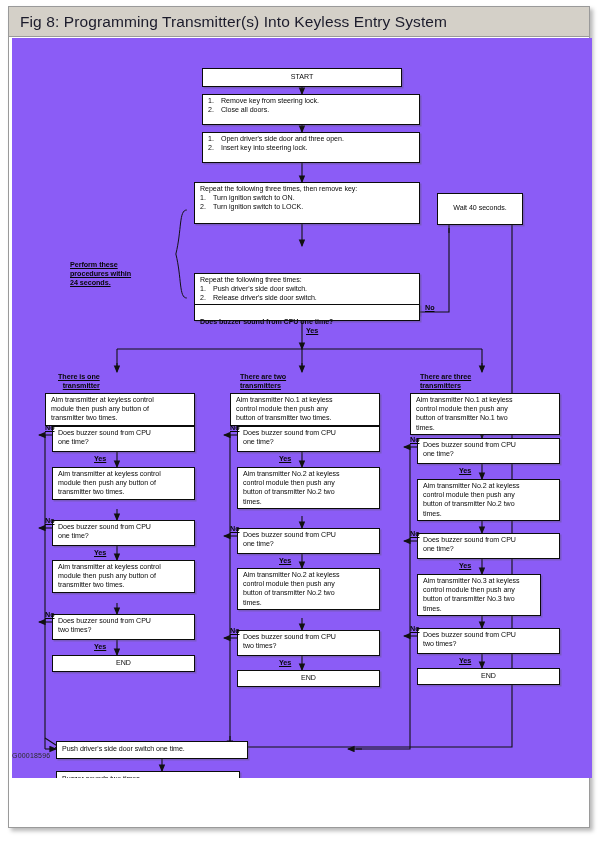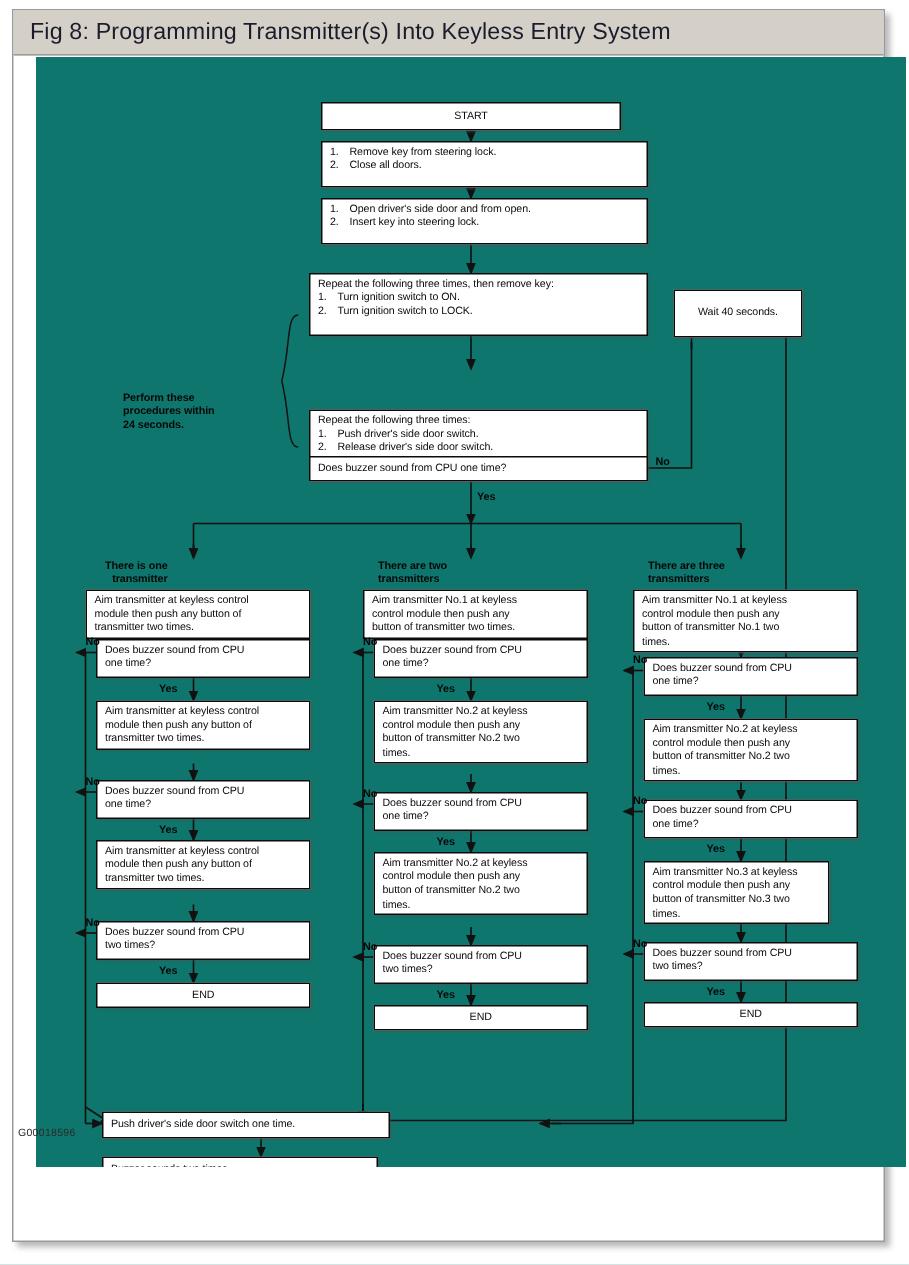--- a/index.html
+++ b/index.html
@@ -27,23 +27,23 @@
     border-bottom:1px solid #9a9a9a;
     box-sizing:border-box;
     display:flex;align-items:center;
   }
   #titlebar .t{
     font-size:15.5px;color:#1b1b2b;padding-left:11px;letter-spacing:.1px;
   }
 
   
   #canvas{
-    position:absolute;left:24px;top:38px;
+    position:absolute;left:12px;top:38px;
     width:580px;height:740px;
-    background:#0f766e;
+    background:#8b5cf6;
     overflow:hidden;
   }
   #canvas svg{position:absolute;left:0;top:0;}
 
   .bx{
     position:absolute;
     border:1px solid #0b0b0b;
     background:#fff;
     box-sizing:border-box;
     font-size:7.1px;
@@ -56,20 +56,21 @@
   .bx.center{display:flex;align-items:center;justify-content:center;padding:0;}
   .bx .ln{white-space:nowrap;}
   .bx .num{display:flex;}
   .bx .num b{font-weight:normal;width:13px;flex:none;}
 
   .lbl{
     position:absolute;
     font-size:7.2px;font-weight:bold;color:#060606;
     line-height:9px;letter-spacing:-.05px;
     white-space:nowrap;
+    text-decoration:underline;
   }
   .brace{
     position:absolute;font-size:30px;color:#111;font-family:"DejaVu Serif",serif;
     transform:scaleX(.55);
   }
   #imgid{
     position:absolute;left:12px;top:752px;
     font-size:7px;color:#2a2a2a;letter-spacing:.2px;
   }
   #footer{
@@ -209,21 +210,21 @@
         </div>
       <div class="num">
           <b>2.</b>
           <span class="ln">Close all doors.</span>
         </div>
     </div>
 
     <div class="bx" style="left:190px;top:94px;width:218px;height:31px;">
       <div class="num">
           <b>1.</b>
-          <span class="ln">Open driver's side door and from open.</span>
+          <span class="ln">Open driver's side door and three open.</span>
         </div>
       <div class="num">
           <b>2.</b>
           <span class="ln">Insert key into steering lock.</span>
         </div>
     </div>
 
     <div class="bx" style="left:182px;top:144px;width:226px;height:42px;">
       <div class="ln">Repeat the following three times, then remove key:</div>
       <div class="num">
@@ -241,21 +242,21 @@
       <div class="num">
           <b>1.</b>
           <span class="ln">Push driver's side door switch.</span>
         </div>
       <div class="num">
           <b>2.</b>
           <span class="ln">Release driver's side door switch.</span>
         </div>
     </div>
 
-    <div class="bx" style="left:182px;top:266px;width:226px;height:17px;padding-top:3px;">
+    <div class="bx" style="left:182px;top:266px;width:226px;height:17px;padding-top:13px;font-weight:bold;">
       <span class="ln">Does buzzer sound from CPU one time?</span>
     </div>
 
     <div class="bx center" style="left:425px;top:155px;width:86px;height:32px;">
       <span style="font-size:7.1px">Wait 40 seconds.</span>
     </div>
 
     <div class="brace" style="left:163px;top:170px;width:20px;height:90px;">
       <svg width="30" height="96" style="position:absolute;left:0;top:0;transform:scaleX(1.8)">
         <path d="M14,2 C6,2 9,22 3,46 C9,70 6,90 14,90" stroke="#111" stroke-width="1" fill="none"></path>

